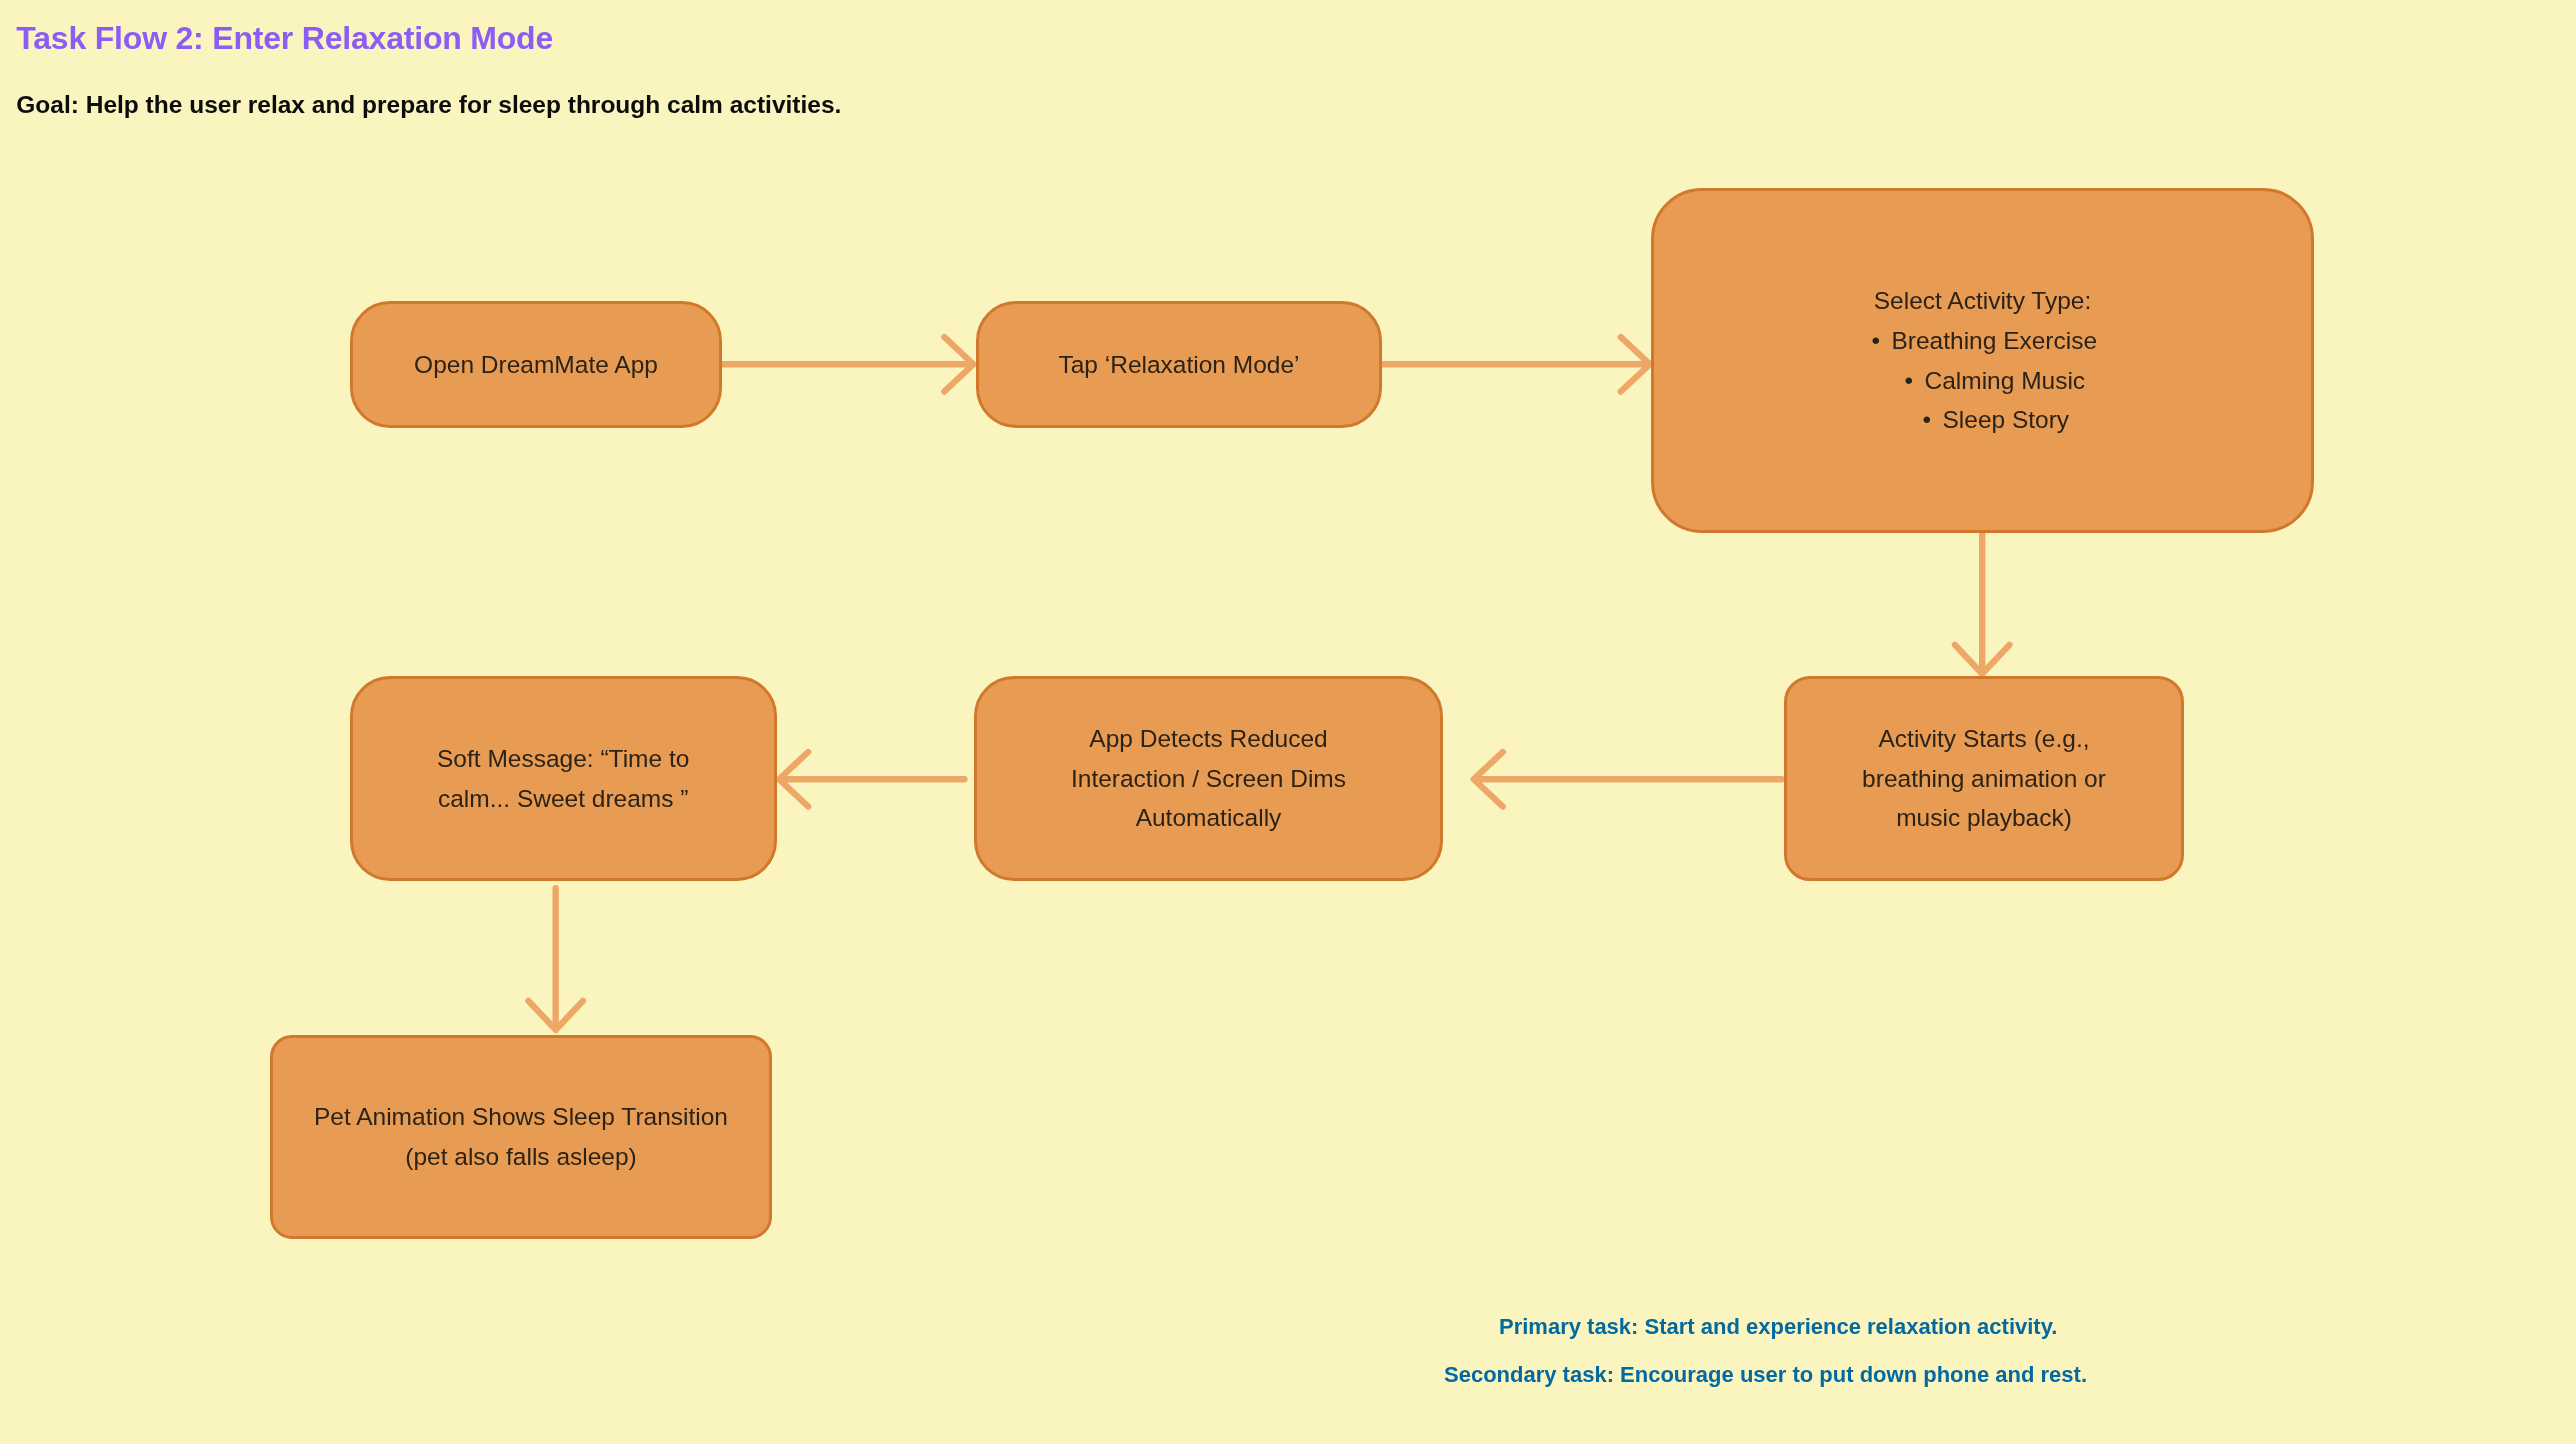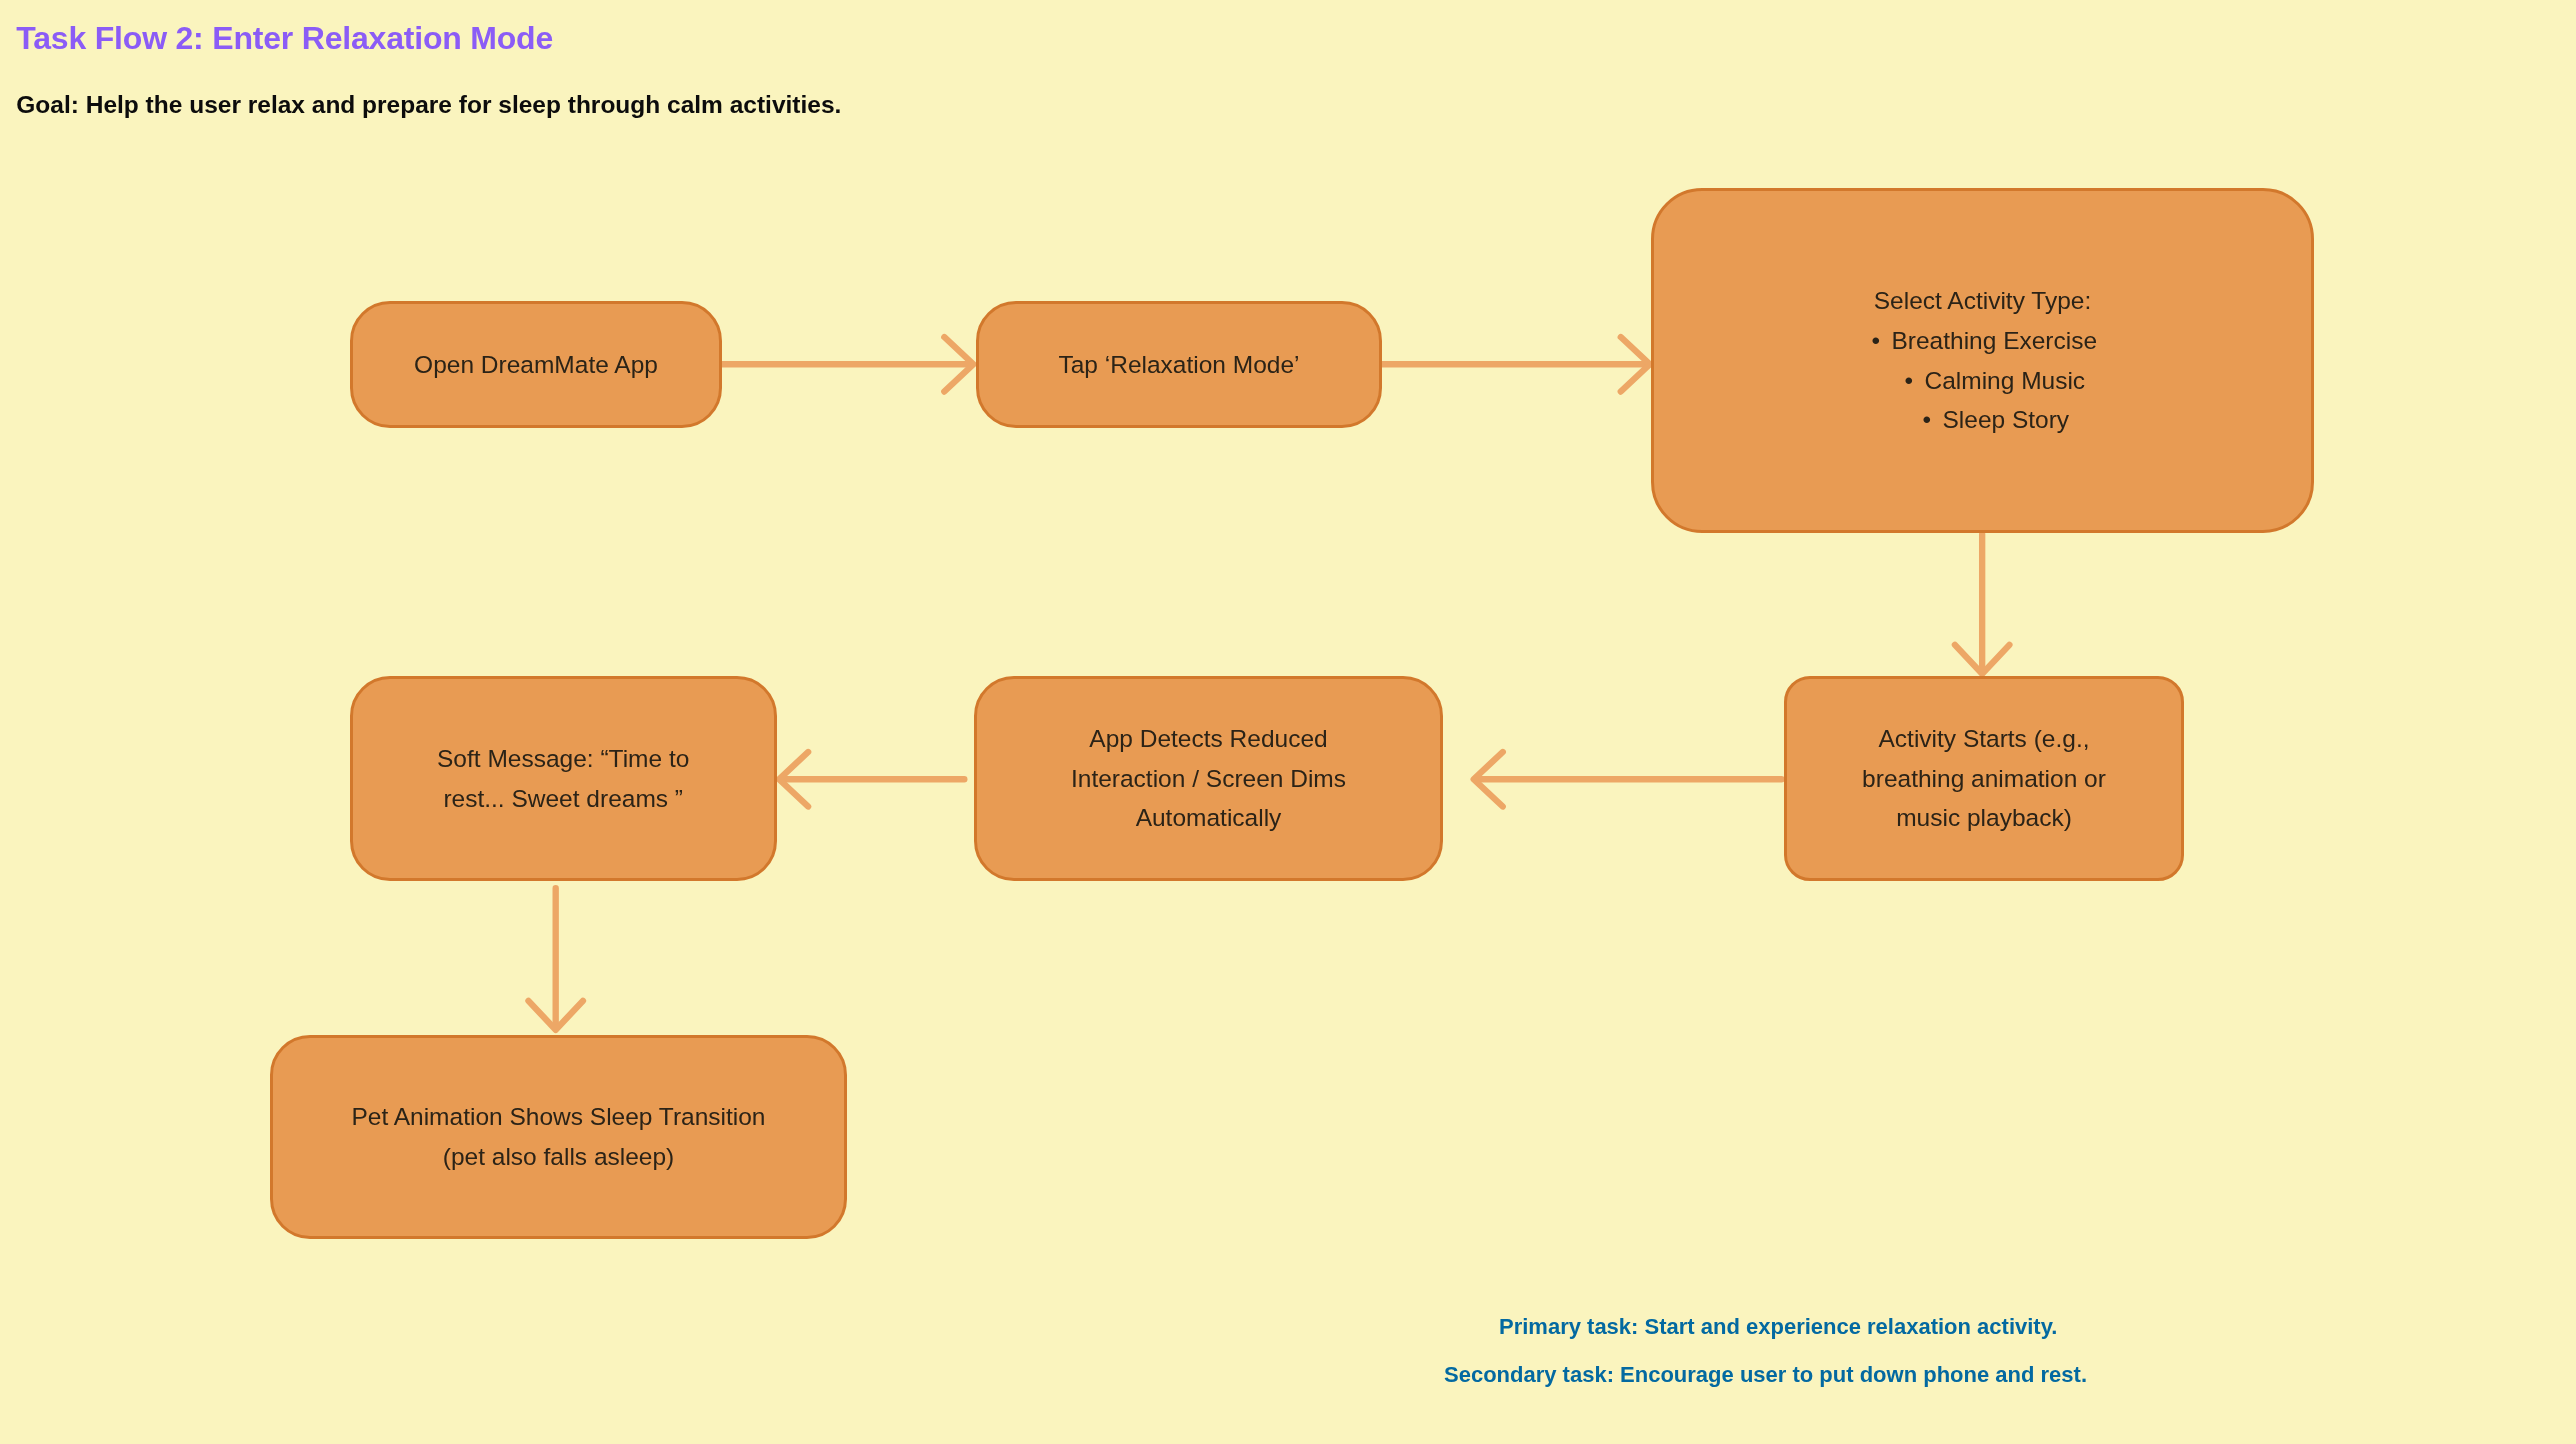--- a/index.html
+++ b/index.html
@@ -182,25 +182,25 @@
     <div class="txt">
       <span class="line">App Detects Reduced</span>
       <span class="line">Interaction / Screen Dims</span>
       <span class="line">Automatically</span>
     </div>
   </div>
 
   <div class="node" style="left:350px; top:676px; width:427px; height:205px;padding-left:23px;">
     <div class="txt">
       <span class="line">Soft Message: “Time to</span>
-      <span class="line">rest... Sweet dreams ”</span>
-    </div>
-  </div>
-
-  <div class="node" style="left:270px; top:1035px; width:577px; height:204px;">
+      <span class="line">calm... Sweet dreams ”</span>
+    </div>
+  </div>
+
+  <div class="node" style="left:270px; top:1035px; width:502px; height:204px;border-radius:22px;">
     <div class="txt">
       <span class="line">Pet Animation Shows Sleep Transition</span>
       <span class="line">(pet also falls asleep)</span>
     </div>
   </div>
 
   <div class="footer" style="left:1499px; top:1314px;">Primary task: Start and experience relaxation activity.</div>
   <div class="footer" style="left:1444px; top:1362px;">Secondary task: Encourage user to put down phone and rest.</div>
 
 </div>

